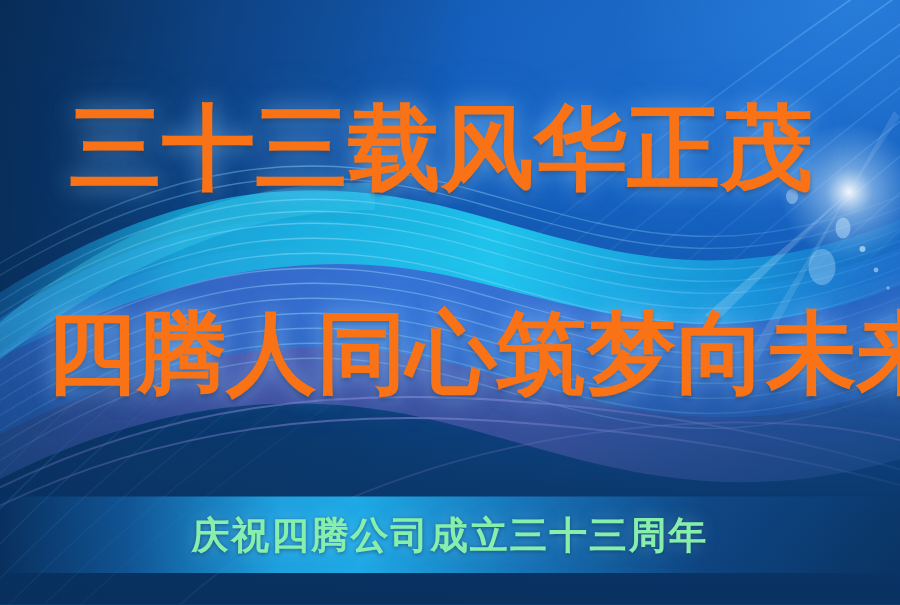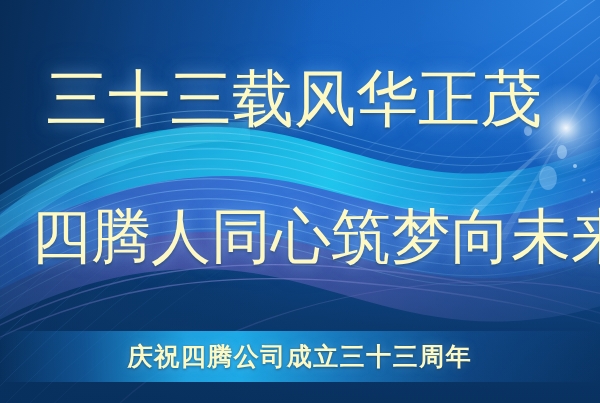--- a/index.html
+++ b/index.html
@@ -56,22 +56,22 @@
     display: block;
   }
 
   
   .headline-wrap {
     position: absolute;
     inset: 0;
   }
   .headline {
     position: absolute;
-    color: #fef9c3;
-    font-weight: 400;
+    color: #f97316;
+    font-weight: 700;
     white-space: nowrap;
     font-family: "DejaVu Sans", "Liberation Sans", sans-serif;
     text-shadow:
       0 0 14px rgba(150,205,255,0.55),
       0 0 30px rgba(90,170,255,0.35),
       0 2px 3px rgba(4,30,60,0.45);
   }
   .headline-1 {
     left: 46px;
     top: 62px;
@@ -105,21 +105,21 @@
   }
   .subtitle {
     position: absolute;
     left: 0;
     top: 331px;
     width: 600px;
     height: 51px;
     display: flex;
     align-items: center;
     justify-content: center;
-    color: #fef9c3;
+    color: #86efac;
     font-family: "DejaVu Serif", "Liberation Serif", serif;
     font-size: 25px;
     font-weight: 600;
     letter-spacing: 1.5px;
     white-space: nowrap;
     text-shadow: 0 1px 3px rgba(5,40,80,0.55), 0 0 10px rgba(170,225,255,0.35);
   }
 </style>
 </head>
 <body>

